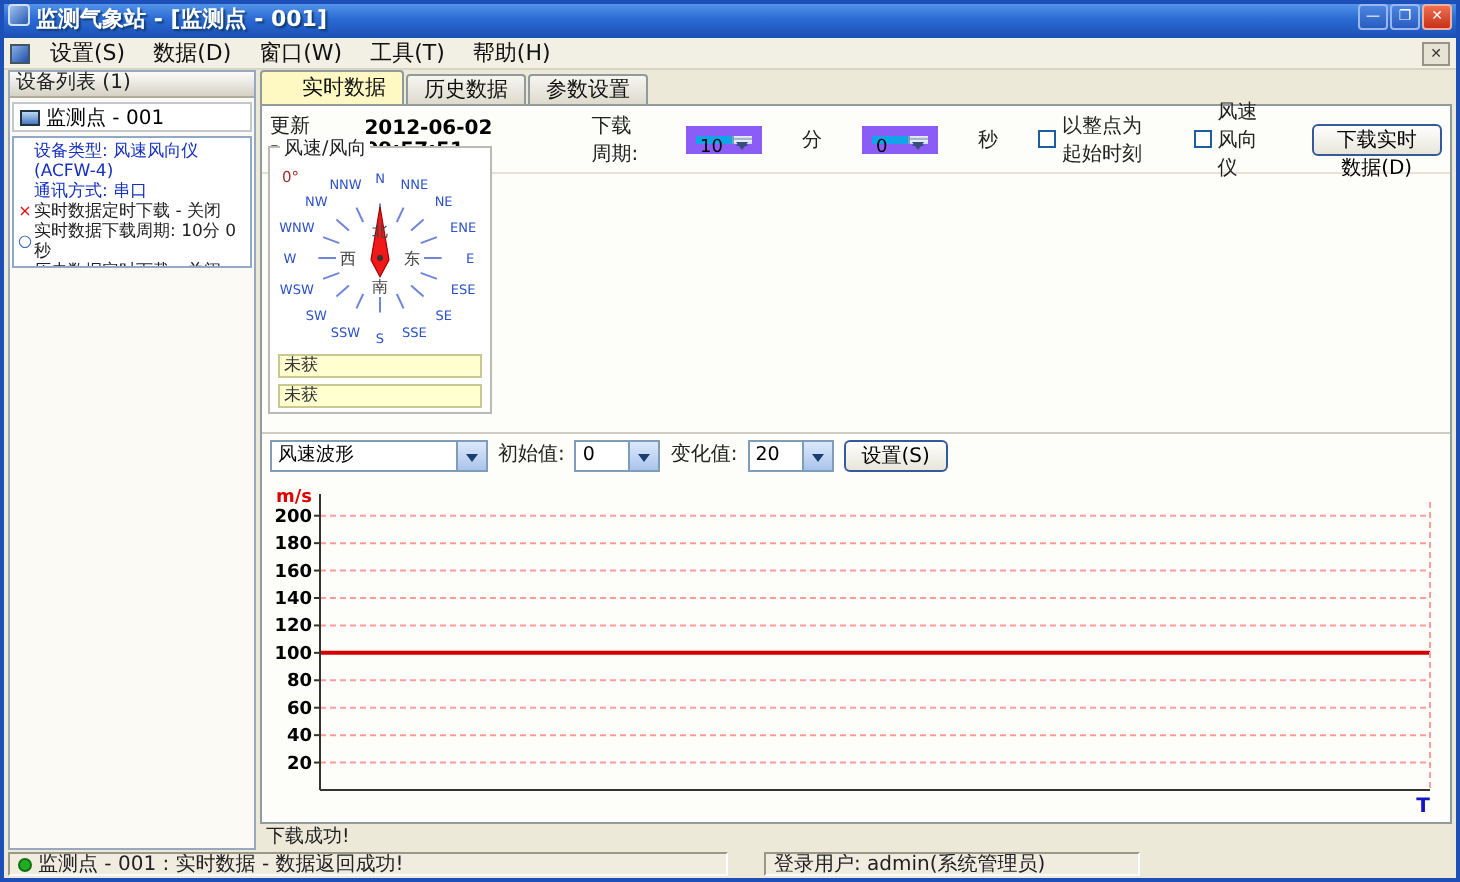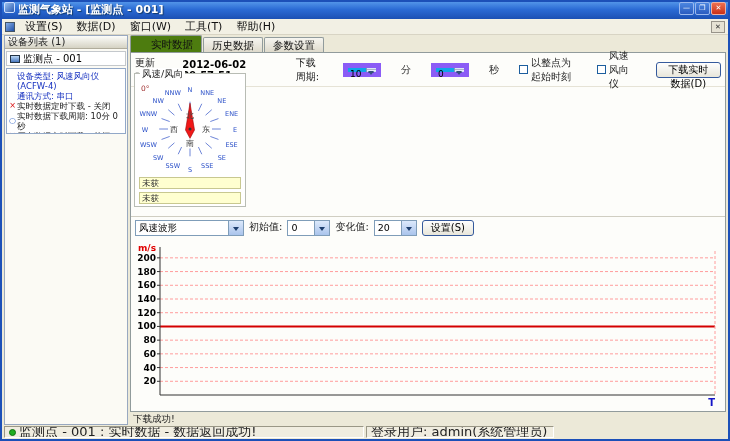--- a/index.html
+++ b/index.html
@@ -23,21 +23,21 @@
 .node-icon{width:10px;height:8px;border:1px solid #223344;background:linear-gradient(#bcd8f4,#4878c0);flex:none;}
 .sb-info{position:absolute;top:32px;left:1px;right:1px;height:66px;background:#fff;border:1px solid #92a8c8;font-size:8.5px;line-height:10px;padding:2px 1px;overflow:hidden;}
 .info-line{display:flex;align-items:center;color:#222;}
 .info-line.blue{color:#1530c0;}
 .ic{width:9px;flex:none;text-align:center;font-size:8px;}
 .ic.x{color:#d81010;}
 .ic.o{color:#3868c8;}
 .main{position:absolute;top:0;left:128px;right:2px;bottom:0;}
 .tabstrip{position:absolute;top:0;left:0;height:17px;display:flex;align-items:flex-end;}
 .tab{height:15px;line-height:15px;padding:0 8px;font-size:10.5px;background:linear-gradient(#f6f5f0,#dedacc);border:1px solid #919b9c;border-bottom:none;border-radius:2px 2px 0 0;margin-right:1px;color:#111;}
-.tab.active{height:17px;line-height:17px;background:#4d7c0f;position:relative;z-index:2;padding-left:20px;}
+.tab.active{height:17px;line-height:17px;background:#fef9c3;position:relative;z-index:2;padding-left:20px;}
 .tabpanel{position:absolute;top:17px;left:0;right:0;bottom:13px;background:#fdfdfa;border:1px solid #919b9c;}
 .toolbar{position:absolute;top:0;left:0;right:0;height:34px;display:flex;align-items:center;gap:20px;padding:0 4px;font-size:10px;border-bottom:1px solid #e6e3d6;color:#222;}
 .toolbar .time{font-weight:bold;color:#000;}
 .spacer{flex:1;}
 .spin{display:inline-flex;height:14px;border:5px solid #8b5cf6;background:#0ea5e9;}
 .spin .val{min-width:18px;padding:0 2px;font-size:9px;line-height:12px;color:#000;}
 .arrows{display:flex;flex-direction:column;width:10px;border-left:1px solid #7f9db9;}
 .ar{flex:1;background:linear-gradient(#eef3fc,#c8d8f0);position:relative;}
 .ar+.ar{border-top:1px solid #aab4c8;}
 .ar::after{content:"";position:absolute;left:1px;border-left:3px solid transparent;border-right:3px solid transparent;}
@@ -54,21 +54,21 @@
 .yfield.f2{top:118px;}
 .sep{position:absolute;top:163px;left:0;right:0;border-top:1px solid #d0cec2;}
 .controls{position:absolute;top:167px;left:4px;right:4px;height:19px;display:flex;align-items:flex-start;gap:5px;font-size:10px;color:#222;}
 .dd{display:inline-flex;height:16px;border:1px solid #7f9db9;background:#fff;align-items:stretch;}
 .dd .dv{padding:0 3px;font-size:9.5px;line-height:14px;min-width:26px;color:#000;}
 .dd.wide .dv{min-width:92px;}
 .da{width:15px;background:linear-gradient(#dce9fb,#aac4ec);border-left:1px solid #7f9db9;position:relative;}
 .da::after{content:"";position:absolute;left:4px;top:6px;border-left:3.5px solid transparent;border-right:3.5px solid transparent;border-top:4px solid #1c3e6e;}
 .chart{position:absolute;top:190px;left:3px;right:3px;bottom:3px;}
 .dl-status{position:absolute;left:0;right:0;bottom:0;height:13px;font-size:9.5px;line-height:13px;padding-left:3px;color:#222;}
-.statusbar{position:absolute;bottom:0;left:0;right:0;height:14px;background:#ece9d8;display:flex;gap:2px;padding:1px 2px;font-size:13px;color:#222;text-decoration:underline;}
+.statusbar{position:absolute;bottom:0;left:0;right:0;height:14px;background:#ece9d8;display:flex;gap:18px;padding:1px 2px;font-size:10px;color:#222;}
 .cell{border:1px solid;border-color:#9a9786 #ffffff #ffffff #9a9786;background:#f0ede0;display:flex;align-items:center;gap:3px;padding:0 4px;white-space:nowrap;overflow:hidden;}
 .cell.l{flex:0 0 360px;}
 .cell.m{flex:0 0 188px;}
 .cell.r{flex:1;}
 .dot{width:7px;height:7px;border-radius:50%;background:#1fae1f;border:1px solid #127012;flex:none;}
 </style>
 </head>
 <body>
 
 <div class="window">

